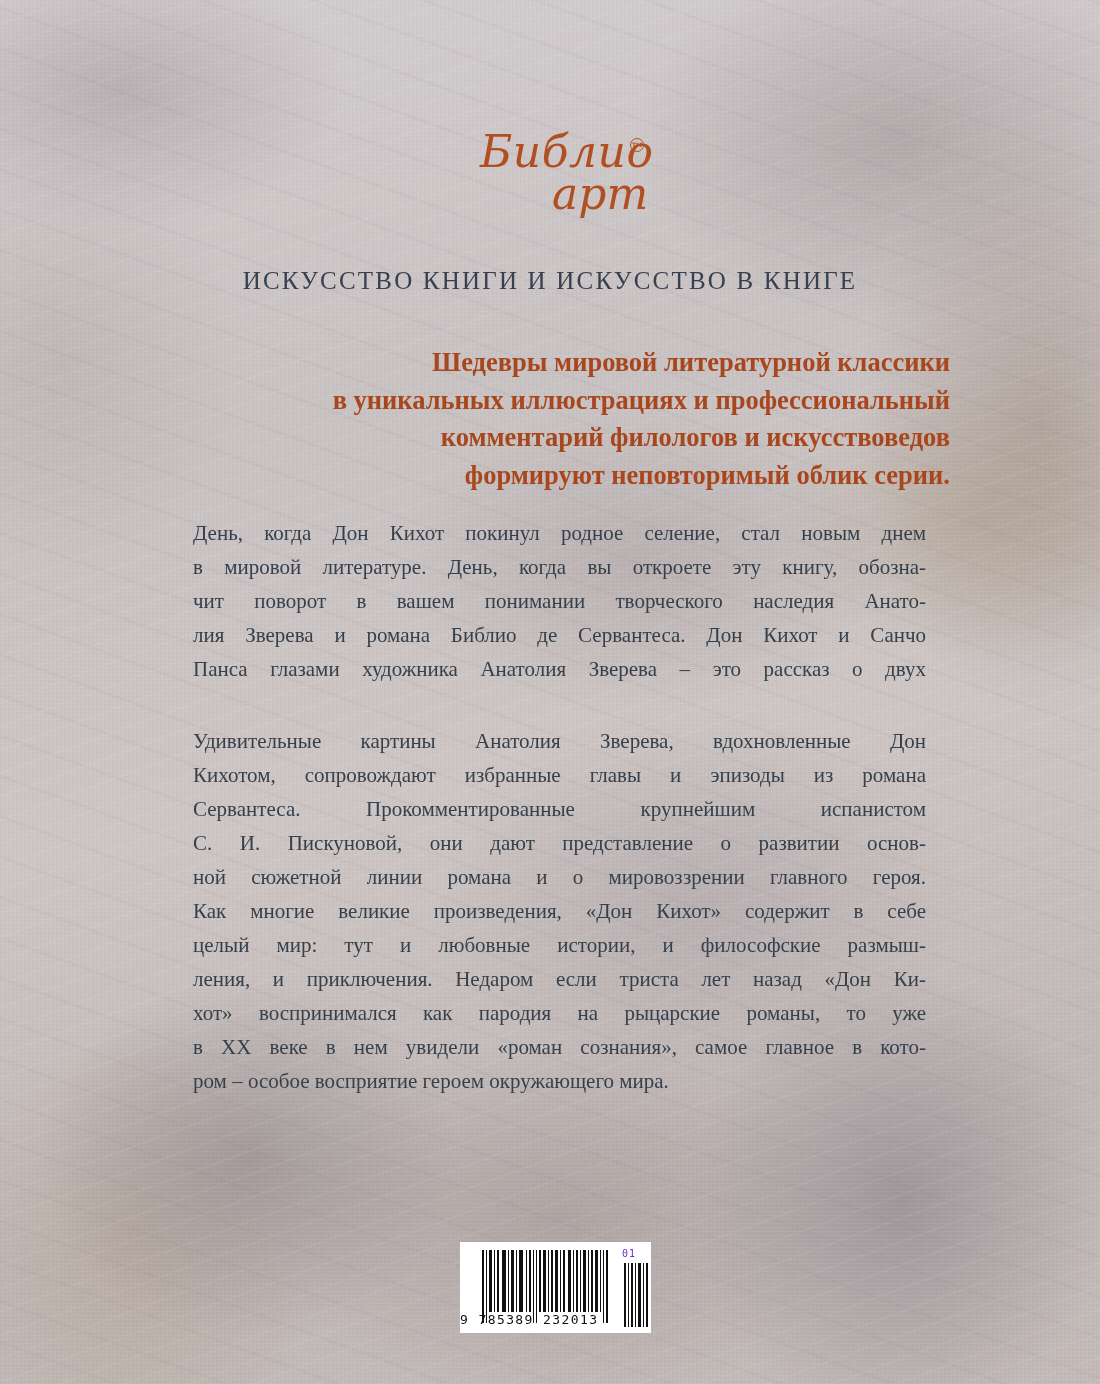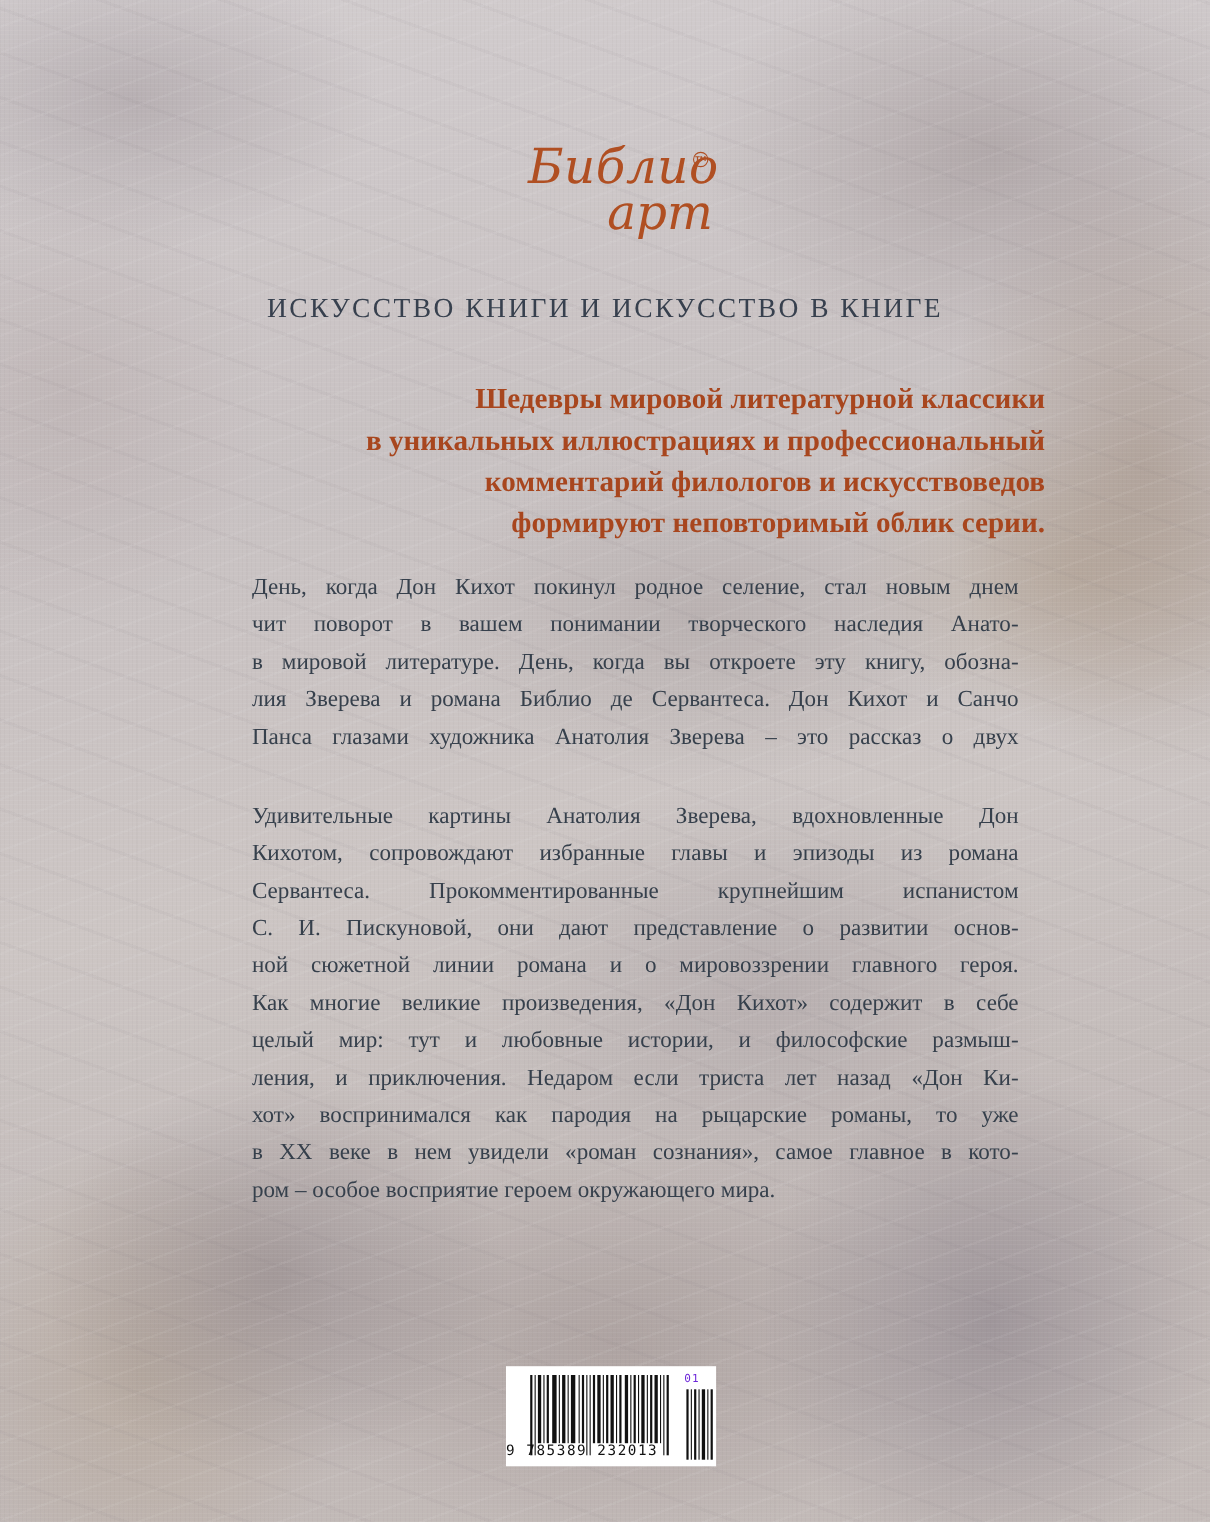--- a/index.html
+++ b/index.html
@@ -63,21 +63,21 @@
     font-family: "Liberation Serif", serif;
     margin-top: 24px;
   }
   .lead div { white-space: nowrap; }
 
   
   .body-text {
     position: absolute; left: 193px; width: 733px; color: #36404c;
     font-size: 21px; line-height: 34px; font-family: "Liberation Serif", serif;
   }
-  .body-text .ln { display: block; white-space: nowrap; text-align: justify; text-align-last: justify; height: 34px; margin-left: 36px; }
+  .body-text .ln { display: block; white-space: nowrap; text-align: justify; text-align-last: justify; height: 34px; }
   .body-text .ln.last { text-align-last: left; }
   .p1 { top: 516px; }
   .p2 { top: 724px; }
 
   
   .barcode {
     position: absolute; left: 460px; top: 1242px; width: 191px; height: 91px;
     background: #ffffff;
   }
   .barcode svg { position: absolute; left: 0; top: 0; }
@@ -109,22 +109,22 @@
 
   <div class="lead">
     <div>Шедевры мировой литературной классики</div>
     <div>в уникальных иллюстрациях и профессиональный</div>
     <div>комментарий филологов и искусствоведов</div>
     <div>формируют неповторимый облик серии.</div>
   </div>
 
   <div class="body-text p1">
     <span class="ln">День, когда Дон Кихот покинул родное селение, стал новым днем</span>
+    <span class="ln">в мировой литературе. День, когда вы откроете эту книгу, обозна-</span>
     <span class="ln">чит поворот в вашем понимании творческого наследия Анато-</span>
-    <span class="ln">в мировой литературе. День, когда вы откроете эту книгу, обозна-</span>
     <span class="ln">лия Зверева и романа Библио де Сервантеса. Дон Кихот и Санчо</span>
     <span class="ln">Панса глазами художника Анатолия Зверева – это рассказ о двух</span>
   </div>
 
   <div class="body-text p2">
     <span class="ln">Удивительные картины Анатолия Зверева, вдохновленные Дон</span>
     <span class="ln">Кихотом, сопровождают избранные главы и эпизоды из романа</span>
     <span class="ln">Сервантеса.  Прокомментированные крупнейшим испанистом</span>
     <span class="ln">С. И. Пискуновой, они дают представление о развитии основ-</span>
     <span class="ln">ной сюжетной линии романа и о мировоззрении главного героя.</span>

